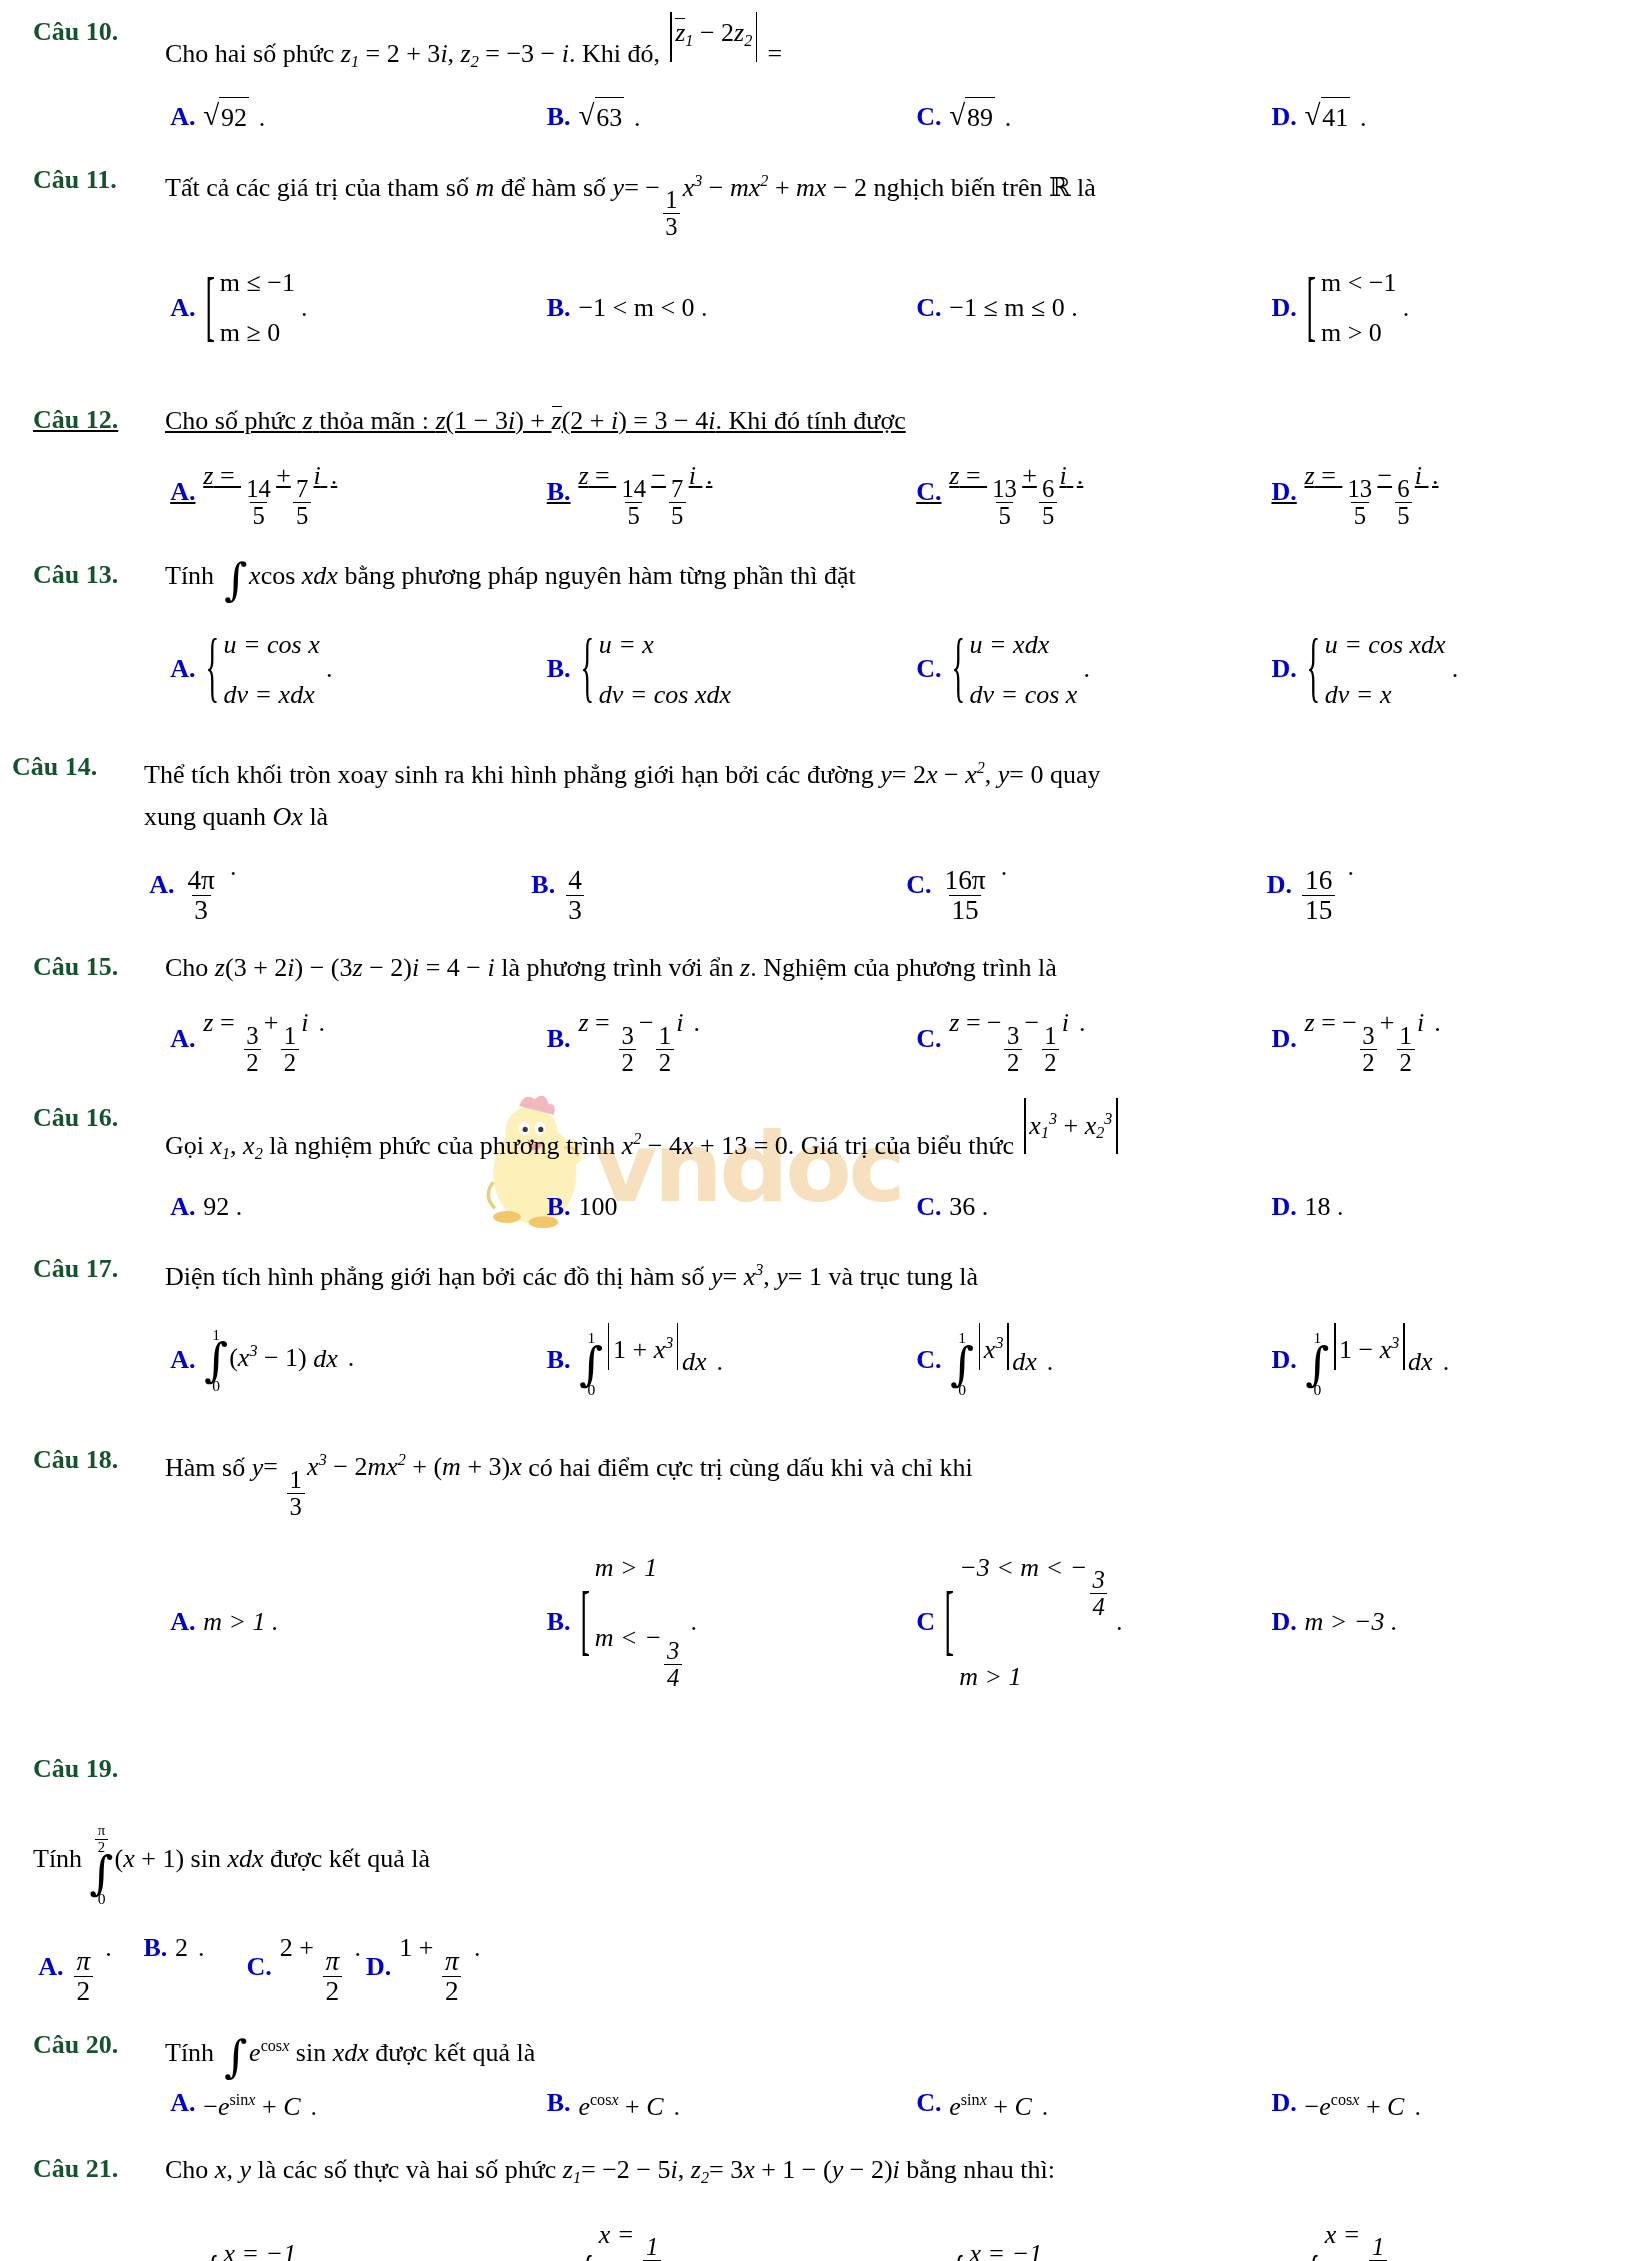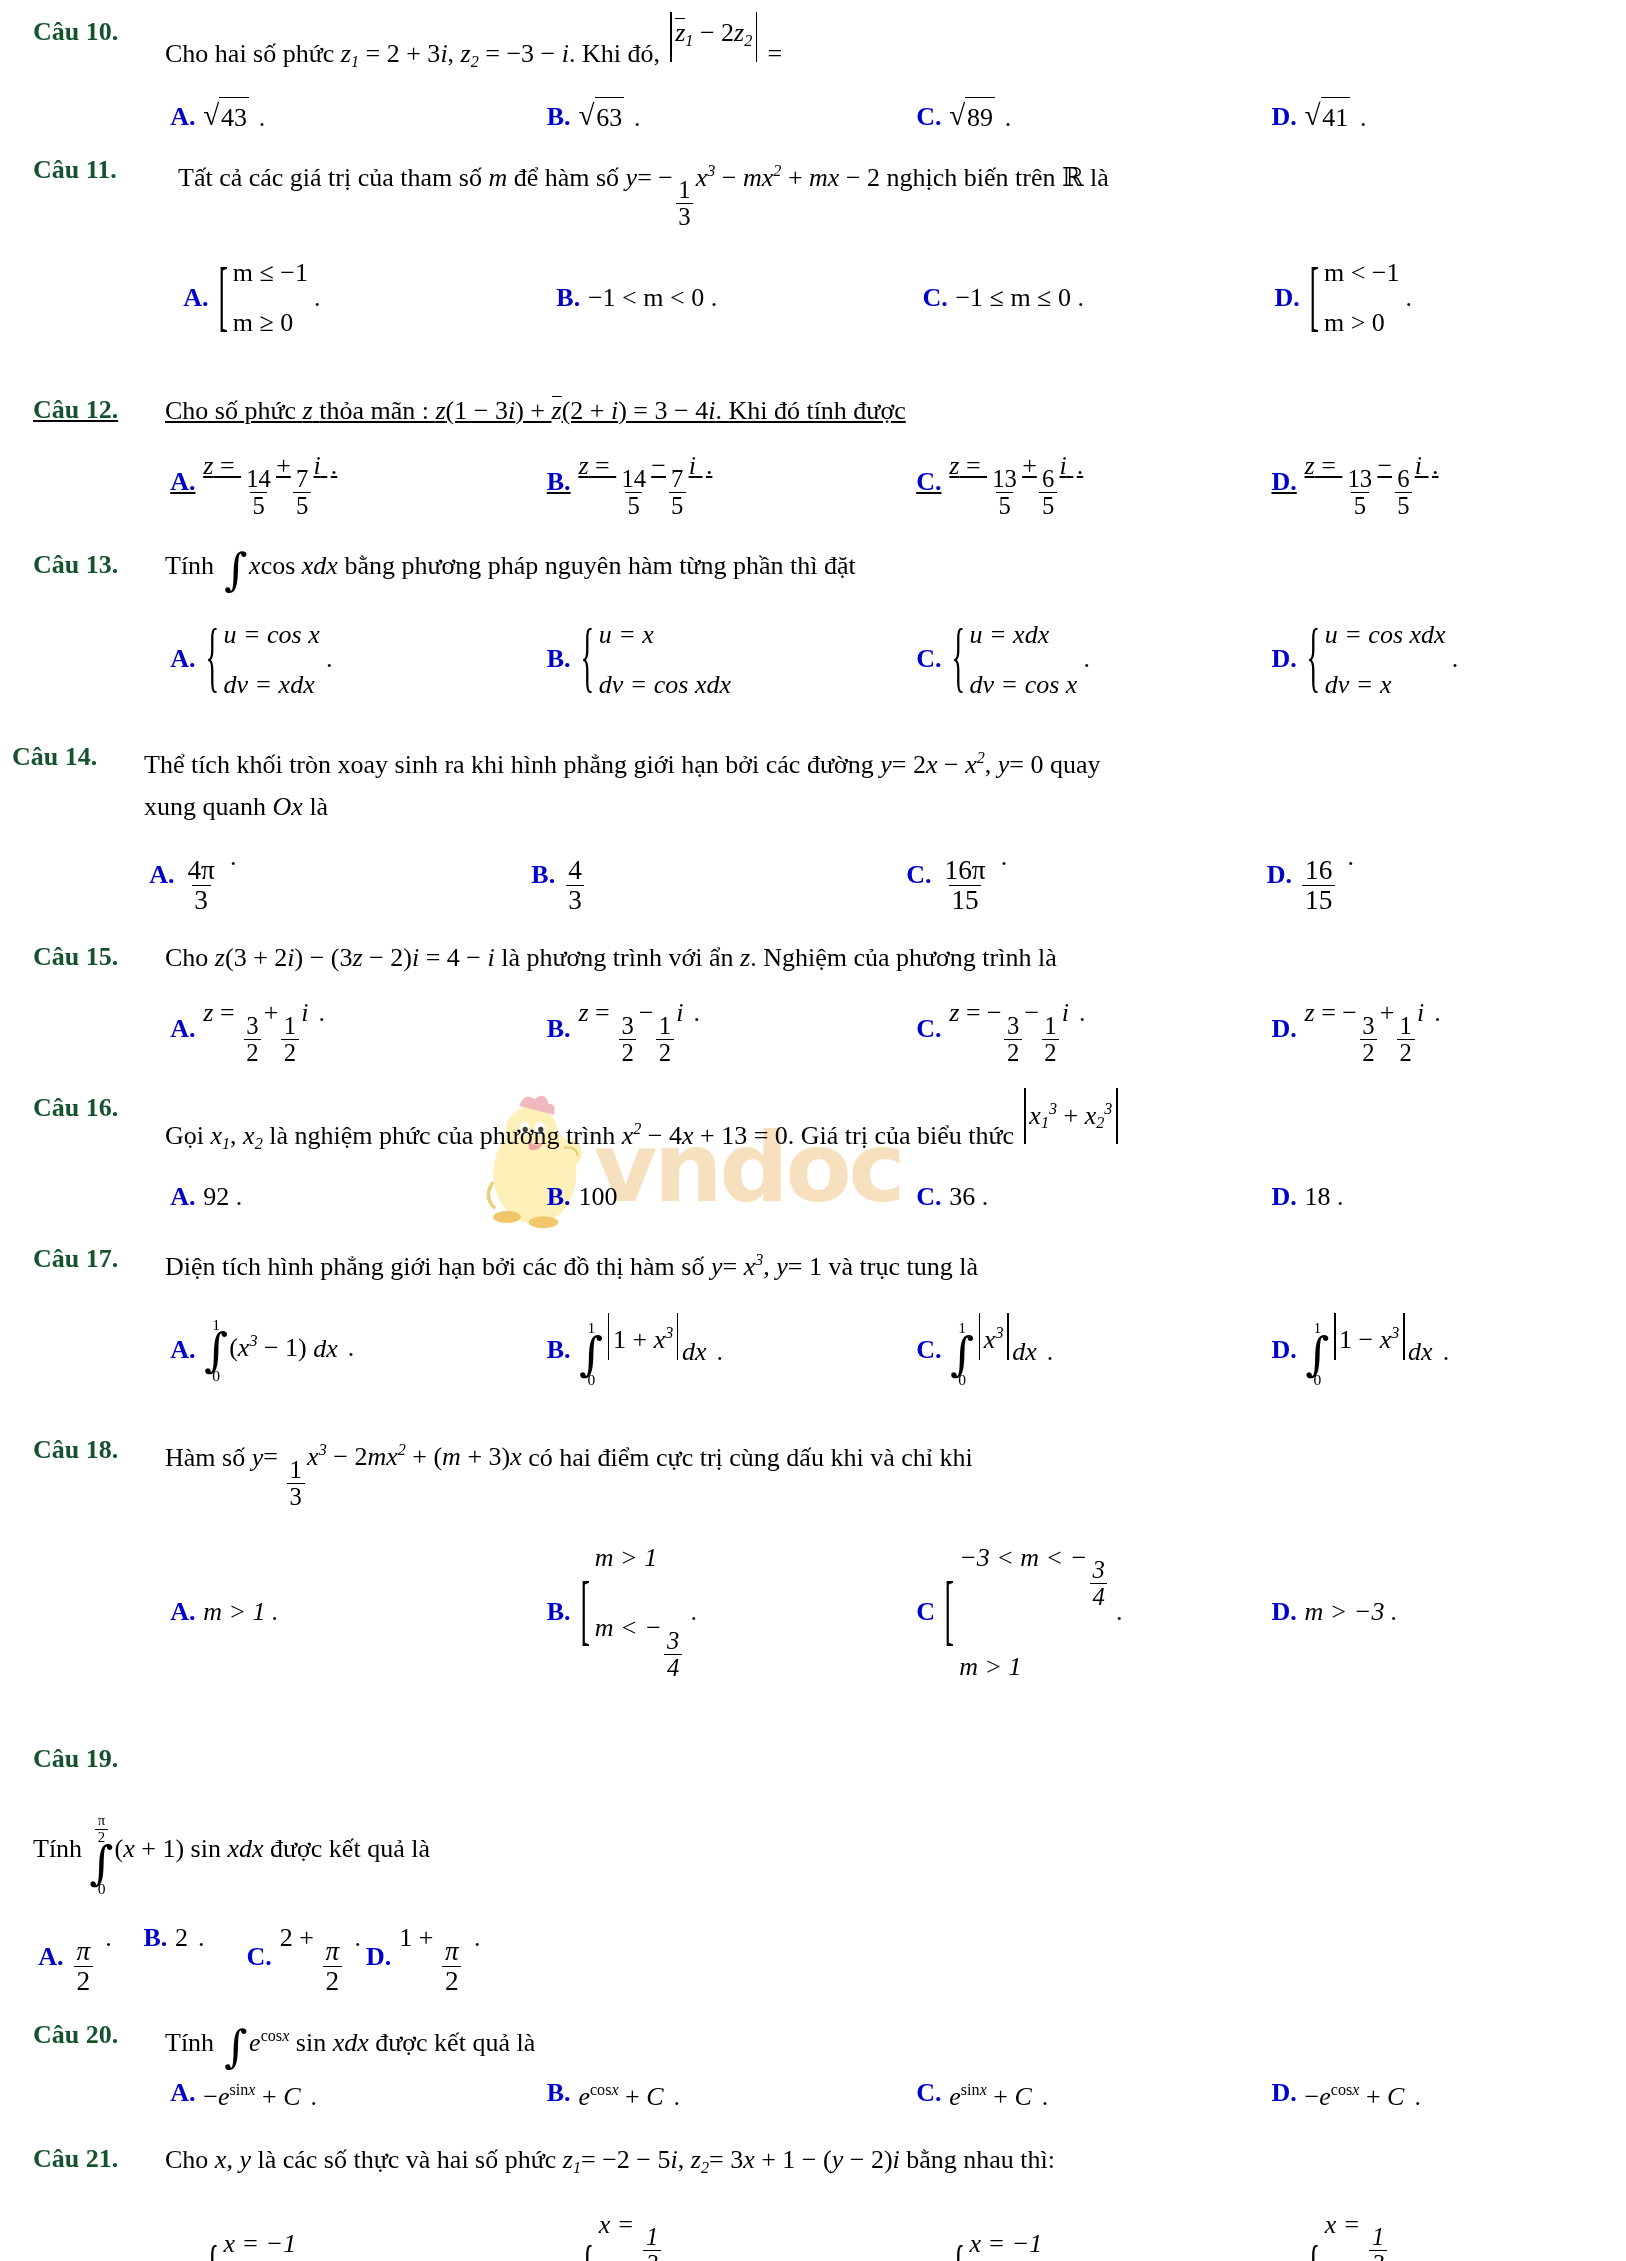--- a/index.html
+++ b/index.html
@@ -272,39 +272,39 @@
         <span class="abs tallbar">
             <span class="bar"></span>
             <span><span class="conj"><span class="mi">z</span></span><sub>1</sub> − 2<span class="mi">z</span><sub>2</sub></span>
             <span class="bar"></span>
           </span>
         <span class="mo">=</span>
       </div>
       <div class="opts" style="margin-top:14px;">
         <div class="opt c1">
           <span class="opt-letter">A.</span>
-          <span class="opt-content"><span class="sqrt"><span class="rad">43</span></span> <span class="trail">.</span></span>
+          <span class="opt-content"><span class="sqrt"><span class="rad">92</span></span> <span class="trail">.</span></span>
         </div>
         <div class="opt c2">
           <span class="opt-letter">B.</span>
           <span class="opt-content"><span class="sqrt"><span class="rad">63</span></span> <span class="trail">.</span></span>
         </div>
         <div class="opt c3">
           <span class="opt-letter">C.</span>
           <span class="opt-content"><span class="sqrt"><span class="rad">89</span></span> <span class="trail">.</span></span>
         </div>
         <div class="opt c4">
           <span class="opt-letter">D.</span>
           <span class="opt-content"><span class="sqrt"><span class="rad">41</span></span> <span class="trail">.</span></span>
         </div>
       </div>
     </div>
   </div>
 
-  <div class="q" style="margin-top:12px;gap:13px;">
+  <div class="q" style="margin-top:22px;">
     <div class="q-label">Câu 11.</div>
     <div class="q-body">
       <div class="stem">
         <span>Tất cả các giá trị của tham số</span>
         <span class="mi">m</span>
         <span>để hàm số</span>
         <span class="mi">y</span><span class="mo">= −<span class="frac">
               <span class="num">1</span>
               <span class="den">3</span>
             </span><span class="mi">x</span><sup>3</sup> − <span class="mi">mx</span><sup>2</sup> + <span class="mi">mx</span> − 2</span>

